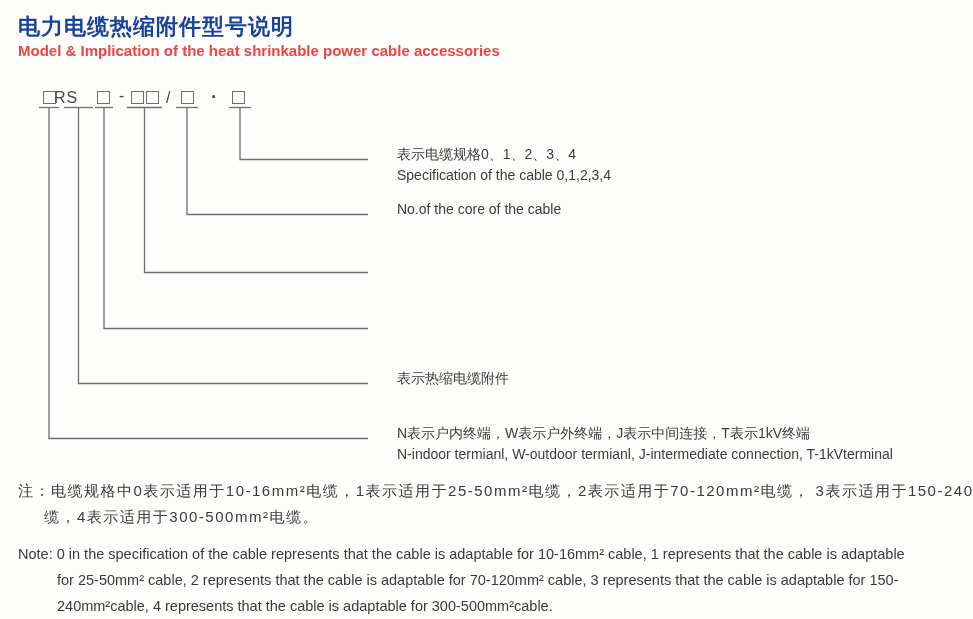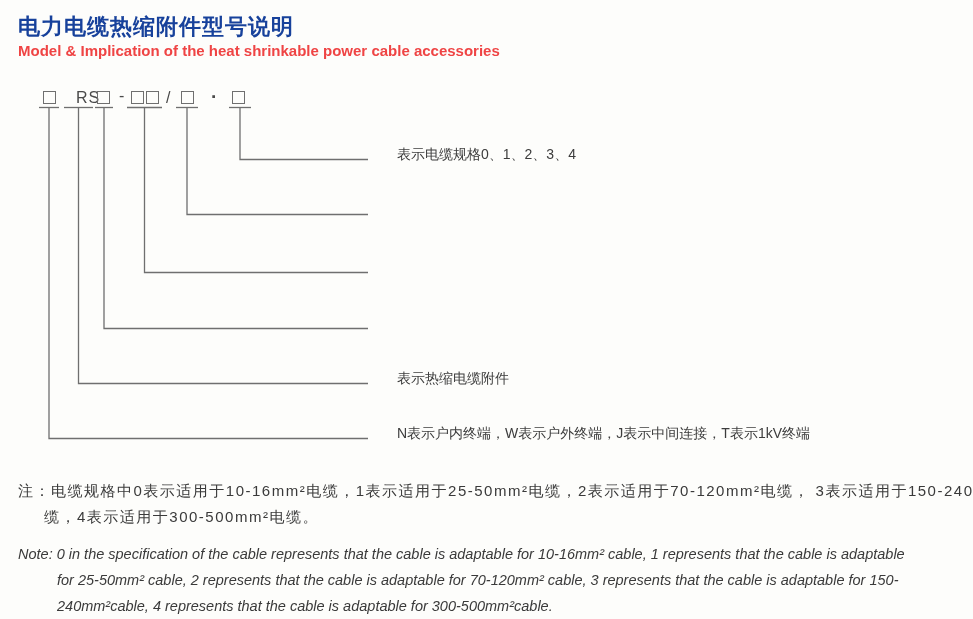--- a/index.html
+++ b/index.html
@@ -40,33 +40,33 @@
     white-space:nowrap; color:#3c3c3c;margin-left:19px;
   }
   .note {
     position:absolute; left:18px;
     font-size:15px; line-height:26px;
     color:#3a3a3a; white-space:nowrap;
   }
   .note .cont-zh { padding-left:26px; }
   .note .cont-en { padding-left:39px; }
   .note-zh-line { letter-spacing:1.5px; }
-  .note-en { font-size:14.5px;font-style:italic; }
+  .note-en { font-size:14.5px; }
 </style>
 </head>
 <body>
 
 <div class="page">
 
   <div class="title-zh">电力电缆热缩附件型号说明</div>
   <div class="title-en">Model &amp; Implication of the heat shrinkable power cable accessories</div>
 
   <div>
     <div class="cbox" style="left:43px"></div>
-    <div class="ctext" style="left:76px">RS</div>
+    <div class="ctext" style="left:54px">RS</div>
     <div class="cbox" style="left:97px"></div>
     <div class="ctext" style="left:119px;top:87px">-</div>
     <div class="cbox" style="left:131px"></div>
     <div class="cbox" style="left:146px"></div>
     <div class="ctext" style="left:166px">/</div>
     <div class="cbox" style="left:181px"></div>
     <div class="ctext" style="left:211px;top:86px;font-size:19px;font-weight:bold">·</div>
     <div class="cbox" style="left:232px"></div>
   </div>
 
@@ -84,28 +84,31 @@
       <polyline points="187,107.5 187,214.5 368,214.5"></polyline>
       <polyline points="144.5,107.5 144.5,272.5 368,272.5"></polyline>
       <polyline points="104,107.5 104,328.5 368,328.5"></polyline>
       <polyline points="78.5,107.5 78.5,383.5 368,383.5"></polyline>
       <polyline points="49,107.5 49,438.5 368,438.5"></polyline>
     </g>
   </svg>
 
   <div class="spec-label" style="top:144px">
     <div>表示电缆规格0、1、2、3、4</div>
+    <div>Specification of the cable 0,1,2,3,4</div>
   </div>
   <div class="spec-label" style="top:199px">
+    <div>No.of the core of the cable</div>
   </div>
   <div class="spec-label" style="top:368px">
     <div>表示热缩电缆附件</div>
   </div>
   <div class="spec-label" style="top:423px">
     <div>N表示户内终端，W表示户外终端，J表示中间连接，T表示1kV终端</div>
+    <div>N-indoor termianl, W-outdoor termianl, J-intermediate connection, T-1kVterminal</div>
   </div>
 
   <div class="note" style="top:478px">
     <div class="note-zh-line"><span>注：</span><span>电缆规格中0表示适用于10-16mm²电缆，1表示适用于25-50mm²电缆，2表示适用于70-120mm²电缆， 3表示适用于150-240mm²电</span></div>
     <div class="note-zh-line cont-zh">缆，4表示适用于300-500mm²电缆。</div>
   </div>
 
   <div class="note note-en" style="top:541px">
     <div><span>Note:</span><span> </span><span>0 in the specification of the cable represents that the cable is adaptable for 10-16mm² cable, 1 represents  that the cable is adaptable</span></div>
     <div class="cont-en">for 25-50mm² cable, 2 represents that the cable is adaptable for 70-120mm² cable, 3 represents that the cable is adaptable  for 150-</div>

